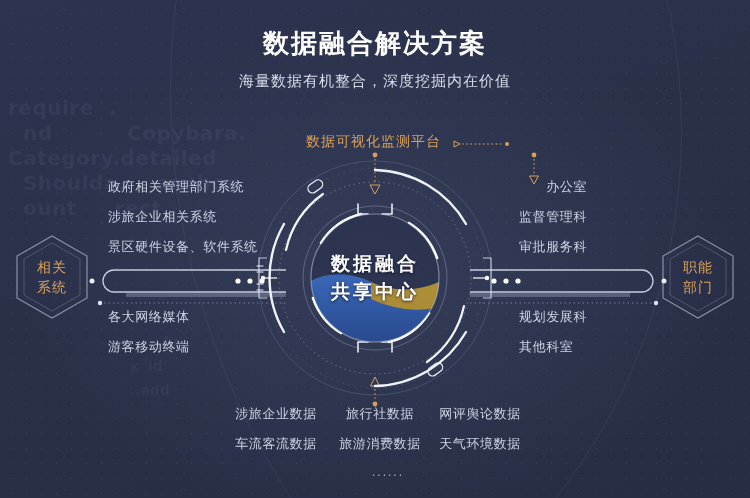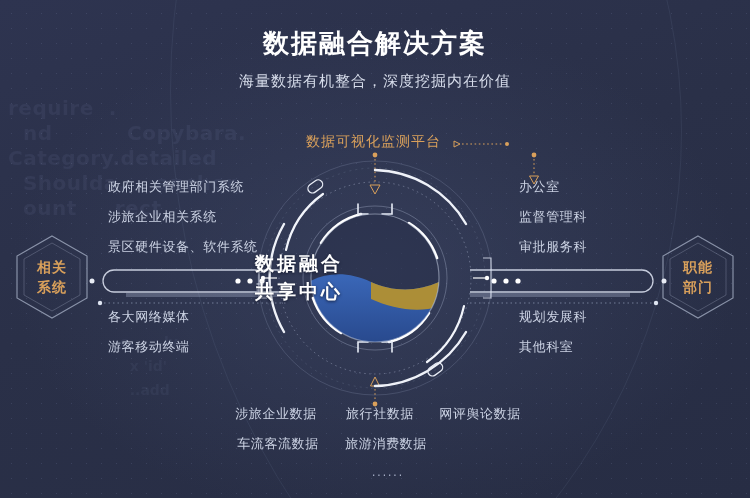--- a/index.html
+++ b/index.html
@@ -61,51 +61,51 @@
   #lbl-authority{left:518px;top:133px;}
   #goldconn{
     position:absolute;left:450px;top:139px;width:62px;height:10px;
   }
 
   
   .sidetxt{position:absolute;font-size:13px;color:#ccd3e4;letter-spacing:.6px;white-space:nowrap;}
   .sidetxt.right{}
   #left-top{left:108px;top:178px;}
   #left-bot{left:108px;top:308px;}
-  #right-top{left:519px;top:178px;}
+  #right-top{left:519px;top:178px;text-align:right;}
   #right-bot{left:519px;top:308px;}
   .sidetxt div{margin-bottom:12px;}
 
   
   #bottom{
     position:absolute;left:228px;top:405px;width:300px;
     font-size:13px;color:#ccd3e4;letter-spacing:.6px;
   }
   #bottom .brow{display:flex;margin-bottom:12px;}
   #bottom .bcell{width:100px;text-align:center;white-space:nowrap;}
   #bottom .bcell:nth-child(2){width:100px;padding-left:8px;}
   #bottom .bcell:nth-child(3){width:100px;padding-left:4px;}
   #bdots{text-align:center;color:#a9b2c9;letter-spacing:2px;font-size:12px;padding-left:20px;}
 
   
-  .hex{position:absolute;width:76px;height:86px;font-weight:bold;}
+  .hex{position:absolute;width:76px;height:86px;}
   .hex svg{position:absolute;left:0;top:0;}
   .hextext{
     position:absolute;inset:0;display:flex;flex-direction:column;
     align-items:center;justify-content:center;
     font-size:14px;color:#d9a05b;letter-spacing:1px;line-height:20px;
   }
   #hex-left{left:14px;top:234px;}
   #hex-right{left:660px;top:234px;}
 
   
   #center{position:absolute;left:255px;top:158px;width:240px;height:240px;}
   #centertext{
     position:absolute;left:0;top:0;width:240px;height:240px;
-    display:flex;flex-direction:column;justify-content:center;
+    display:flex;flex-direction:column;align-items:center;justify-content:center;
     color:#ffffff;font-size:19px;font-weight:bold;letter-spacing:3px;line-height:28px;
     text-shadow:0 1px 3px rgba(10,15,35,.8);
   }
 
   svg{overflow:visible;}
 </style>
 </head>
 <body>
 
 <div id="stage">
@@ -217,20 +217,21 @@
 
   <div id="bottom">
     <div class="brow">
       <div class="bcell">涉旅企业数据</div>
       <div class="bcell">旅行社数据</div>
       <div class="bcell">网评舆论数据</div>
     </div>
     <div class="brow">
       <div class="bcell">车流客流数据</div>
       <div class="bcell">旅游消费数据</div>
+      <div class="bcell">天气环境数据</div>
     </div>
     <div id="bdots">......</div>
   </div>
 
   <div id="center">
     <svg width="240" height="240" viewBox="0 0 240 240">
       <defs>
         <clipPath id="innerClip">
             <circle cx="120" cy="120" r="64"></circle>
           </clipPath>

